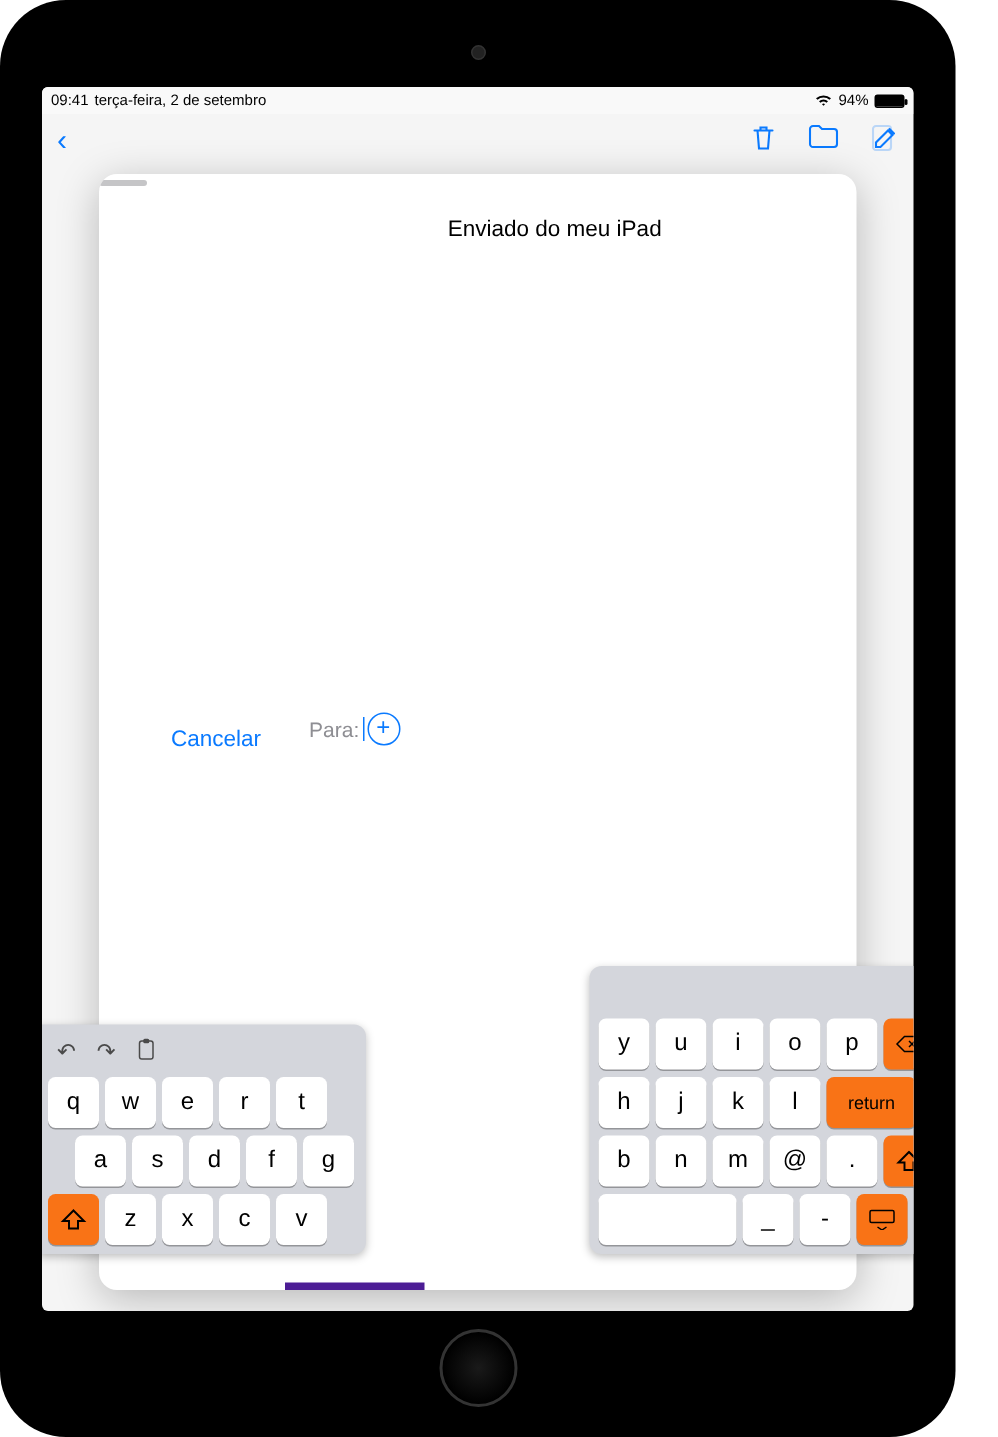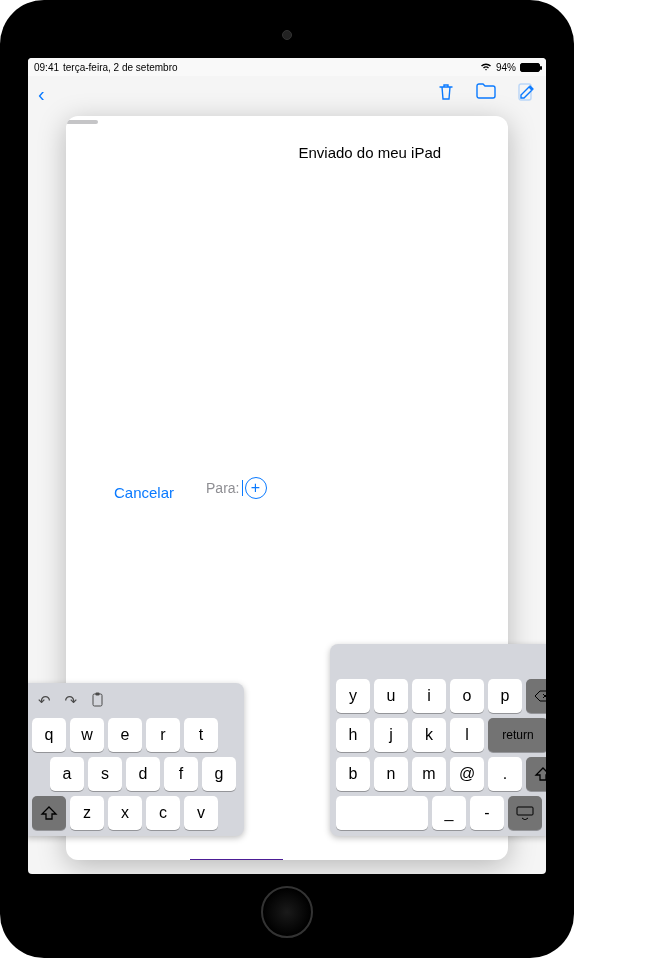--- a/index.html
+++ b/index.html
@@ -1,20 +1,20 @@
 <!DOCTYPE html>
 <html><head>
 <meta charset="utf-8">
 <style>
   * { box-sizing: border-box; margin: 0; padding: 0; }
   html, body { width: 665px; height: 958px; font-family: -apple-system, "Helvetica Neue", Arial, sans-serif; background: #fff; }
 
   
   .device {
-    width: 574px; height: 958px;
+    width: 637px; height: 958px;
     background: #000; border-radius: 44px; position: relative; padding-left: 28px;
   }
   .camera {
     position: absolute; top: 30px; left: 50%; transform: translateX(-50%);
     width: 10px; height: 10px; background: #222; border-radius: 50%; border:1px solid #333;
   }
   .home-btn {
     position: absolute; bottom: 20px; left: 50%; transform: translateX(-50%);
     width: 52px; height: 52px; border-radius: 50%;
     background: radial-gradient(circle,#1a1a1a 0%, #000 70%); border: 2px solid #333;
@@ -50,21 +50,21 @@
     position:absolute; top:58px; left:38px; right:38px; bottom:14px;
     background:#fff; border-radius:12px; box-shadow:0 6px 28px rgba(0,0,0,0.25);
     display:flex; overflow:hidden;
   }
   .sheet-header { display:flex; align-items:center; justify-content:space-between; padding:12px 16px 4px; }
   .cancel { color:#0a7aff; font-size:15px; }
   .title-row { display:flex; align-items:center; justify-content:space-between; padding:4px 16px 10px; }
   .title { font-size:28px; font-weight:700; letter-spacing:0.2px; }
   .send-circle { width:30px; height:30px; border-radius:50%; background:#e4e4e6; display:flex; align-items:center; justify-content:center; color:#b9b9bc; }
 
-  .row { border-bottom:1px solid #4c1d95; padding:10px 16px; font-size:14px; display:flex; align-items:center; gap:2px; color:#3c3c3c; }
+  .row { border-bottom:5px solid #4c1d95; padding:10px 16px; font-size:14px; display:flex; align-items:center; gap:2px; color:#3c3c3c; }
   .row .label { color:#8e8e93; font-size:14px; }
   .row .field { flex:1; color:#8e8e93; }
   .caret {
     display:inline-block; width:1px; height:16px; background:#0a7aff; vertical-align:middle;
     animation: blink 1s step-start infinite;
   }
   @keyframes blink { 50% { opacity:0; } }
   .add-circle { width:22px; height:22px; border-radius:50%; border:1.5px solid #0a7aff; color:#0a7aff; display:flex; align-items:center; justify-content:center; font-size:16px; line-height:1;}
   .body-area { padding:28px 16px 10px; font-size:15px; color:#000; flex:1; }
 
@@ -79,21 +79,21 @@
   .kb-right { right:-2px; border-top-right-radius:0; border-bottom-right-radius:0;}
   .kb-tools { height:24px; display:flex; gap:14px; align-items:center; padding:0 6px; color:#4a4a4a; font-size:15px;}
   .kb-tools.right { justify-content:flex-end; }
   .krow { display:flex; gap:4px; margin-top:5px; }
   .krow.indent { padding-left:18px; }
   .key {
     flex:0 0 34px; height:34px; background:#fff; border-radius:5px;
     box-shadow:0 1px 0 rgba(0,0,0,0.3); display:flex; align-items:center; justify-content:center;
     font-size:16px; color:#000;
   }
-  .key.fn { background:#737373; font-size:12px; }
+  .key.fn { background:#f97316; font-size:12px; }
   .key.wide   { flex:0 0 52px; }
   .key.wider  { flex:0 0 60px; font-size:12px;}
   .key.space  { flex:1; }
   .key.bksp svg, .key.shift svg, .key.kbico svg { width:18px; height:14px; }
   .key.emoji { font-size:16px; }
 
 </style>
 </head>
 <body>
 

